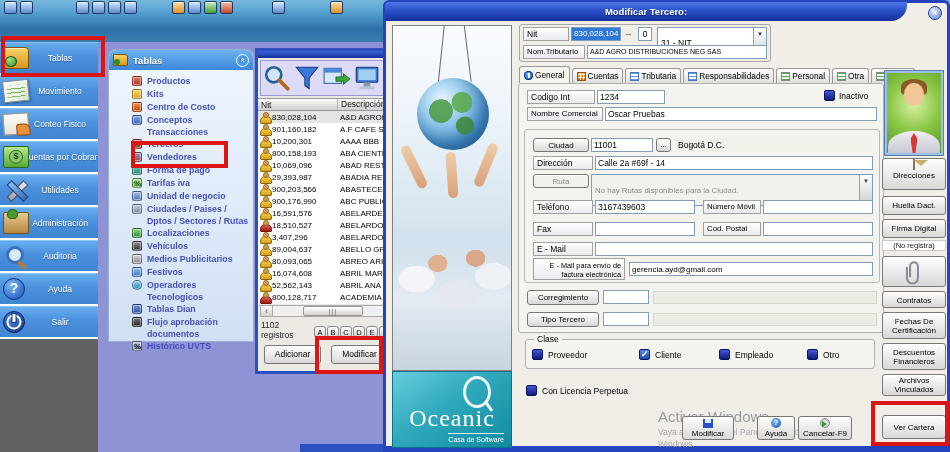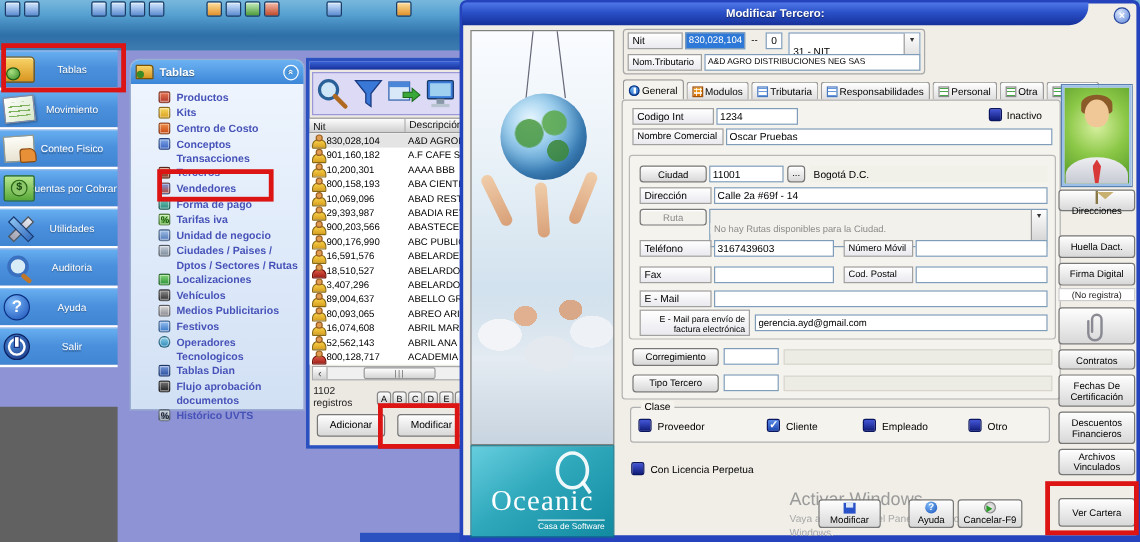--- a/index.html
+++ b/index.html
@@ -253,20 +253,24 @@
       <div class="side-btn">
         <span class="s-icon money-icon"></span>
         <span class="side-label">Cuentas por Cobrar</span>
       </div>
 
       <div class="side-btn">
         <span class="s-icon tools-icon"></span>
         <span class="side-label">Utilidades</span>
       </div>
 
+      <div class="side-btn">
+        <span class="s-icon admin-icon"></span>
+        <span class="side-label">Administración</span>
+      </div>
 
       <div class="side-btn">
         <span class="s-icon audit-icon"></span>
         <span class="side-label">Auditoria</span>
       </div>
 
       <div class="side-btn">
         <span class="s-icon help-icon"></span>
         <span class="side-label">Ayuda</span>
       </div>
@@ -566,21 +570,21 @@
 
     <div class="tabs">
 
         <div class="tab active">
           <span class="ti info-icon"></span>
           <span>General</span>
         </div>
 
         <div class="tab">
           <span class="ti grid-orange-icon"></span>
-          <span>Modulos</span>
+          <span>Cuentas</span>
         </div>
 
         <div class="tab">
           <span class="ti list-blue-icon"></span>
           <span>Tributaria</span>
         </div>
 
         <div class="tab">
           <span class="ti list-blue-icon"></span>
           <span>Responsabilidades</span>
@@ -700,21 +704,21 @@
       <span style="font-size:8px;">Cancelar-F9</span>
     </div>
 
     <div class="right-col">
       <div class="avatar-box">
         <span class="av-hair"></span>
         <span class="av-head"></span>
         <span class="av-body"></span>
         <span class="av-tie"></span>
       </div>
-      <div class="rbtn" style="top:155px;height:18px;">
+      <div class="rbtn" style="top:155px;height:32px;">
         <span class="env-icon"></span>
         <div style="margin-top:2px;">Direcciones</div>
       </div>
       <div class="rbtn" style="top:193px;height:19px;line-height:16px;">Huella Dact.</div>
       <div class="rbtn" style="top:216px;height:19px;line-height:16px;">Firma Digital</div>
       <div class="noreg" style="top:237px;">(No registra)</div>
       <div class="rbtn" style="top:253px;height:31px;">
         <svg width="22" height="27" viewBox="0 0 28 34" style="display:block;margin:1px auto;">
           <path d="M9 22 L9 9 a5 5 0 0 1 10 0 L19 24 a7 7 0 0 1 -14 0 L5 11" fill="none" stroke="#8a8a94" stroke-width="2.6" stroke-linecap="round"></path>
         </svg>

